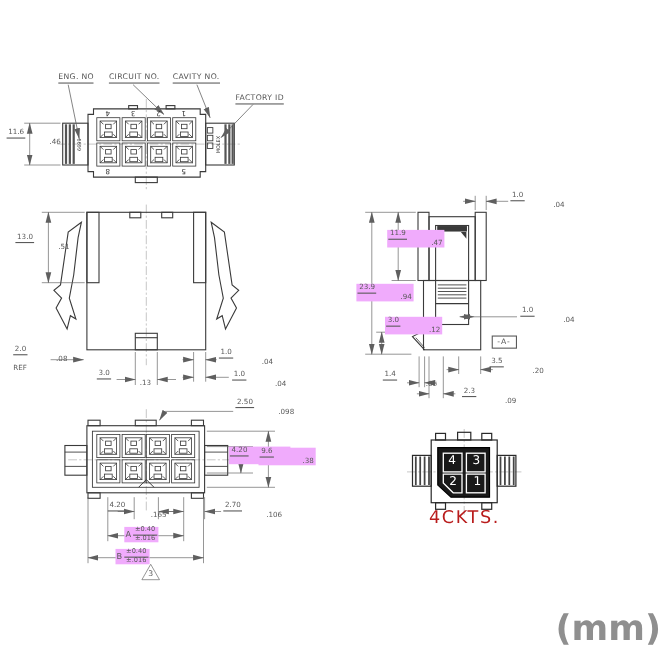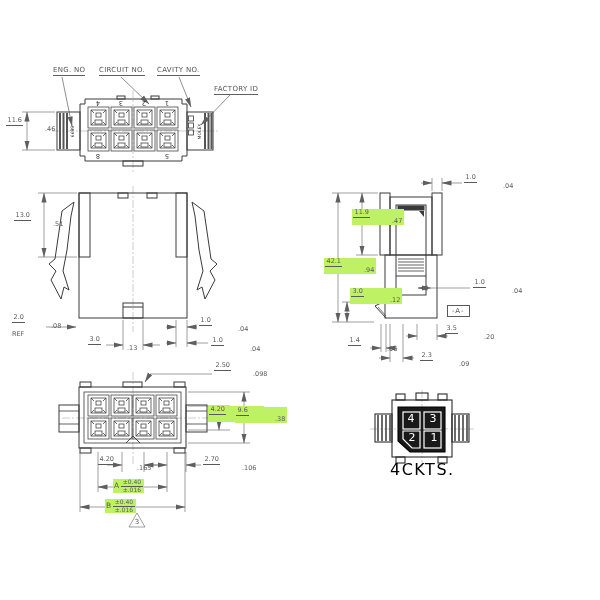--- a/index.html
+++ b/index.html
@@ -6,33 +6,33 @@
   #canvas{position:relative;width:600px;height:600px;background:#ffffff;overflow:hidden;
           font-family:"DejaVu Sans",sans-serif;padding-left:44px;}
   #art{position:absolute;left:0;top:0;}
   .txt{position:absolute;color:#555;font-size:7px;line-height:8px;white-space:nowrap;}
   .callout{border-bottom:0.8px solid #5f5f5f;padding-bottom:1px;letter-spacing:0.3px;}
   .dim{position:absolute;display:flex;flex-direction:column;align-items:flex-start;
        color:#5a5a5a;font-size:6.5px;line-height:7.5px;}
   .dim .mm{border-bottom:0.7px solid #5a5a5a;padding:0 1.5px;}
   .dim .in{padding:0 1px;margin-left:38px;}
   .dim .suf{padding-top:0.5px;}
-  .bgw{background:#bef264;padding:0 1px;}
+  .bgw{background:#f0abfc;padding:0 1px;}
   .dim-row{flex-direction:row;align-items:center;gap:2px;}
   .dim-row .pfx{font-size:7.5px;}
   .dim-row .stack{display:flex;flex-direction:column;align-items:center;font-size:6px;line-height:6.5px;}
   .dim-row .stack .mm{border-bottom:0.7px solid #5a5a5a;}
   .cavnum{position:absolute;width:10px;text-align:center;color:#2e2e2e;font-size:6.5px;
           transform:rotate(180deg);}
   .marking{position:absolute;display:flex;align-items:center;justify-content:center;color:#2e2e2e;}
   .marking span{font-size:4.5px;letter-spacing:0;transform:rotate(-90deg);white-space:nowrap;}
   .wnum{position:absolute;width:14px;text-align:center;color:#ffffff;font-size:11px;line-height:12px;}
   .datum{position:absolute;border:0.9px solid #5a5a5a;color:#5a5a5a;font-size:7px;
          line-height:9px;padding:0.5px 4px;background:#fff;letter-spacing:1px;}
-  .biglabel{position:absolute;color:#000000;font-size:16px;letter-spacing:1.5px;}
+  .biglabel{position:absolute;color:#b91c1c;font-size:16px;letter-spacing:1.5px;}
   .units{position:absolute;color:#8f8f8f;font-size:32px;font-weight:bold;letter-spacing:0px;}
   .flagnum{position:absolute;width:10px;text-align:center;color:#5a5a5a;font-size:7px;}
 </style>
 </head>
 <body>
 
 <div id="canvas">
 
 <svg id="art" width="600" height="600" viewBox="0 0 600 600">
   <defs>
@@ -339,21 +339,21 @@
 
 <span class="dim" style="left:464px;top:174px">
   <span class="mm">1.0</span>
   <span class="in">.04</span>
 </span>
 <span class="dim bgw" style="left:352px;top:209px">
   <span class="mm">11.9</span>
   <span class="in">.47</span>
 </span>
 <span class="dim bgw" style="left:324px;top:258px">
-  <span class="mm">42.1</span>
+  <span class="mm">23.9</span>
   <span class="in">.94</span>
 </span>
 <span class="dim bgw" style="left:350px;top:288px">
   <span class="mm">3.0</span>
   <span class="in">.12</span>
 </span>
 <span class="dim" style="left:473px;top:279px">
   <span class="mm">1.0</span>
   <span class="in">.04</span>
 </span>
@@ -406,14 +406,15 @@
   </span>
 </span>
 <span class="flagnum" style="left:132px;top:518px">3</span>
 
 <span class="wnum" style="left:404px;top:413px">4</span>
 <span class="wnum" style="left:426px;top:413px">3</span>
 <span class="wnum" style="left:405px;top:432px">2</span>
 <span class="wnum" style="left:427px;top:432px">1</span>
 <span class="biglabel" style="left:390px;top:460px">4CKTS.</span>
 
+<span class="units" style="left:505px;top:552px">(mm)</span>
 
 </div>
 
 </body></html>

